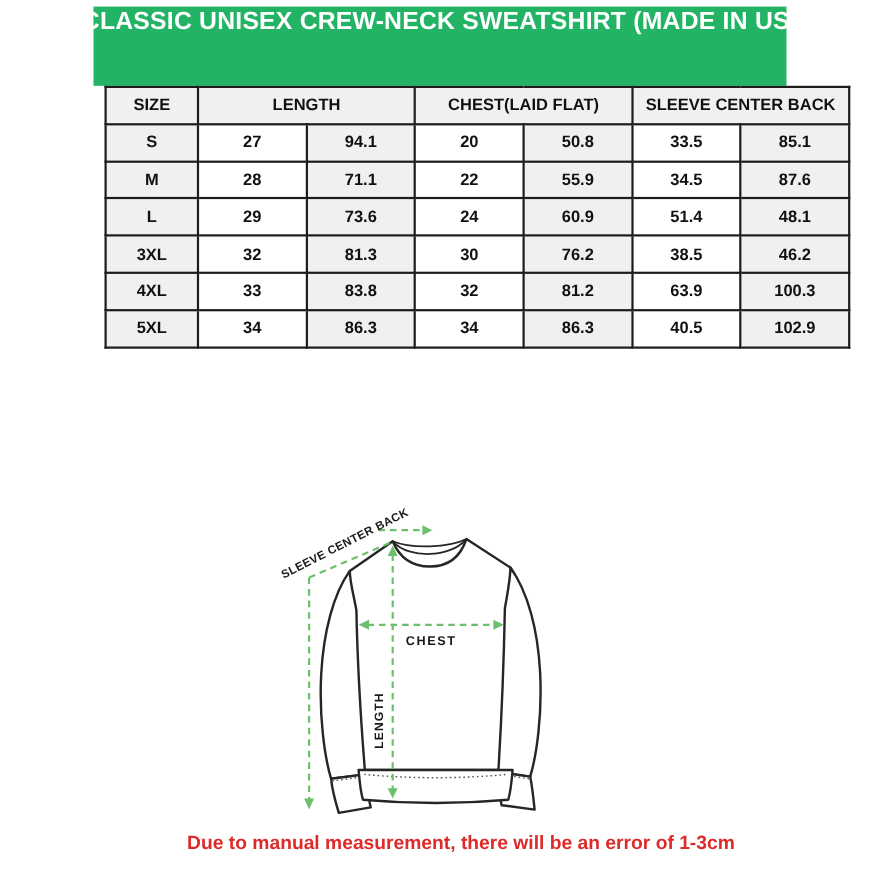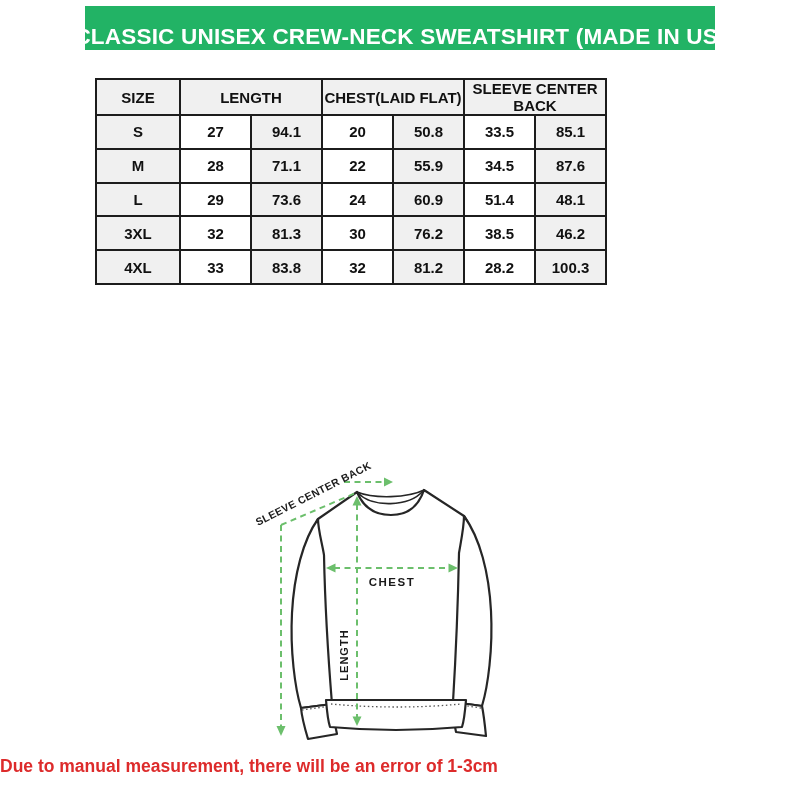--- a/index.html
+++ b/index.html
@@ -1,41 +1,41 @@
 <!DOCTYPE html>
 <html style="--accent: #22b365; --shaded: #f0f0f0; --table-border: #1c1c1c; --arrow: #6cbf6c; --outline: #262626; --note-color: #dd2b2b;"><head>
 <meta charset="utf-8">
 <style>
   html,body{margin:0;padding:0;}
   body{
     width:800px;height:800px;position:relative;background:#ffffff;overflow:hidden;
     font-family:"Liberation Sans", sans-serif;
   }
   .banner{
-    position:absolute;left:85px;top:6px;width:630px;height:44px;
+    position:absolute;left:85px;top:6px;width:630px;height:72px;
     background:var(--accent,#22b365);
-    display:flex;align-items:flex-end;justify-content:center;
+    display:flex;align-items:flex-start;justify-content:center;
   }
   .banner h1{
     margin:0;color:#ffffff;font-size:22.5px;font-weight:bold;letter-spacing:.2px;white-space:nowrap;
   }
   table.size-table{
-    position:absolute;left:95px;top:78px;width:512px;
+    position:absolute;left:95px;top:78px;width:678px;
     border-collapse:collapse;table-layout:fixed;
     font-weight:bold;font-size:15px;color:#111;
   }
   .size-table th,.size-table td{
     border:2px solid var(--table-border,#1c1c1c);
     text-align:center;vertical-align:middle;height:31.8px;padding:0;background:#fff;
     font-weight:bold;
   }
   .size-table tr.striped > *:nth-child(odd){background:var(--shaded,#f0f0f0);}
   .size-table tr.group-row th{background:var(--shaded,#f0f0f0);}
   .note{
-    position:absolute;left:0;top:756px;width:668px;text-align:left;
+    position:absolute;left:0;top:756px;width:668px;text-align:right;
     color:var(--note-color,#dd2b2b);font-weight:bold;font-size:17.5px;
   }
   .diagram{position:absolute;left:240px;top:455px;width:310px;height:300px;}
   .outline{fill:#ffffff;stroke:var(--outline,#262626);stroke-width:2.2;stroke-linejoin:round;}
   .thin{fill:none;stroke:var(--outline,#262626);stroke-width:1.6;stroke-linecap:round;}
   .seam{fill:none;stroke:#555;stroke-width:1.3;stroke-dasharray:1.5 2.6;}
   .measure{fill:none;stroke:var(--arrow,#6cbf6c);stroke-width:2;stroke-dasharray:6 4.5;}
   .arrowhead{fill:var(--arrow,#6cbf6c);stroke:none;}
   .diagram-label{
     fill:#1a1a1a;font-weight:bold;font-family:"Liberation Sans",sans-serif;
@@ -102,22 +102,31 @@
         <td>76.2</td>
         <td>38.5</td>
         <td>46.2</td>
       </tr>
       <tr class="striped">
         <th>4XL</th>
         <td>33</td>
         <td>83.8</td>
         <td>32</td>
         <td>81.2</td>
-        <td>28.2</td>
+        <td>63.9</td>
         <td>100.3</td>
+      </tr>
+      <tr class="striped">
+        <th>5XL</th>
+        <td>34</td>
+        <td>86.3</td>
+        <td>34</td>
+        <td>86.3</td>
+        <td>40.5</td>
+        <td>102.9</td>
       </tr>
     </tbody>
 </table>
 
 <svg class="diagram" viewBox="0 0 310 300">
 
   <path class="outline" d="M 78,64 L 117,37 C 124,54 136,60 151,60 C 166,60 178,53 184,35 L 224,61
            C 231,70 233,83 231,97 C 228,142 226,192 226,245 L 86,245
            C 86,192 84,142 81,97 C 79,83 72,72 78,64 Z"></path>
 

